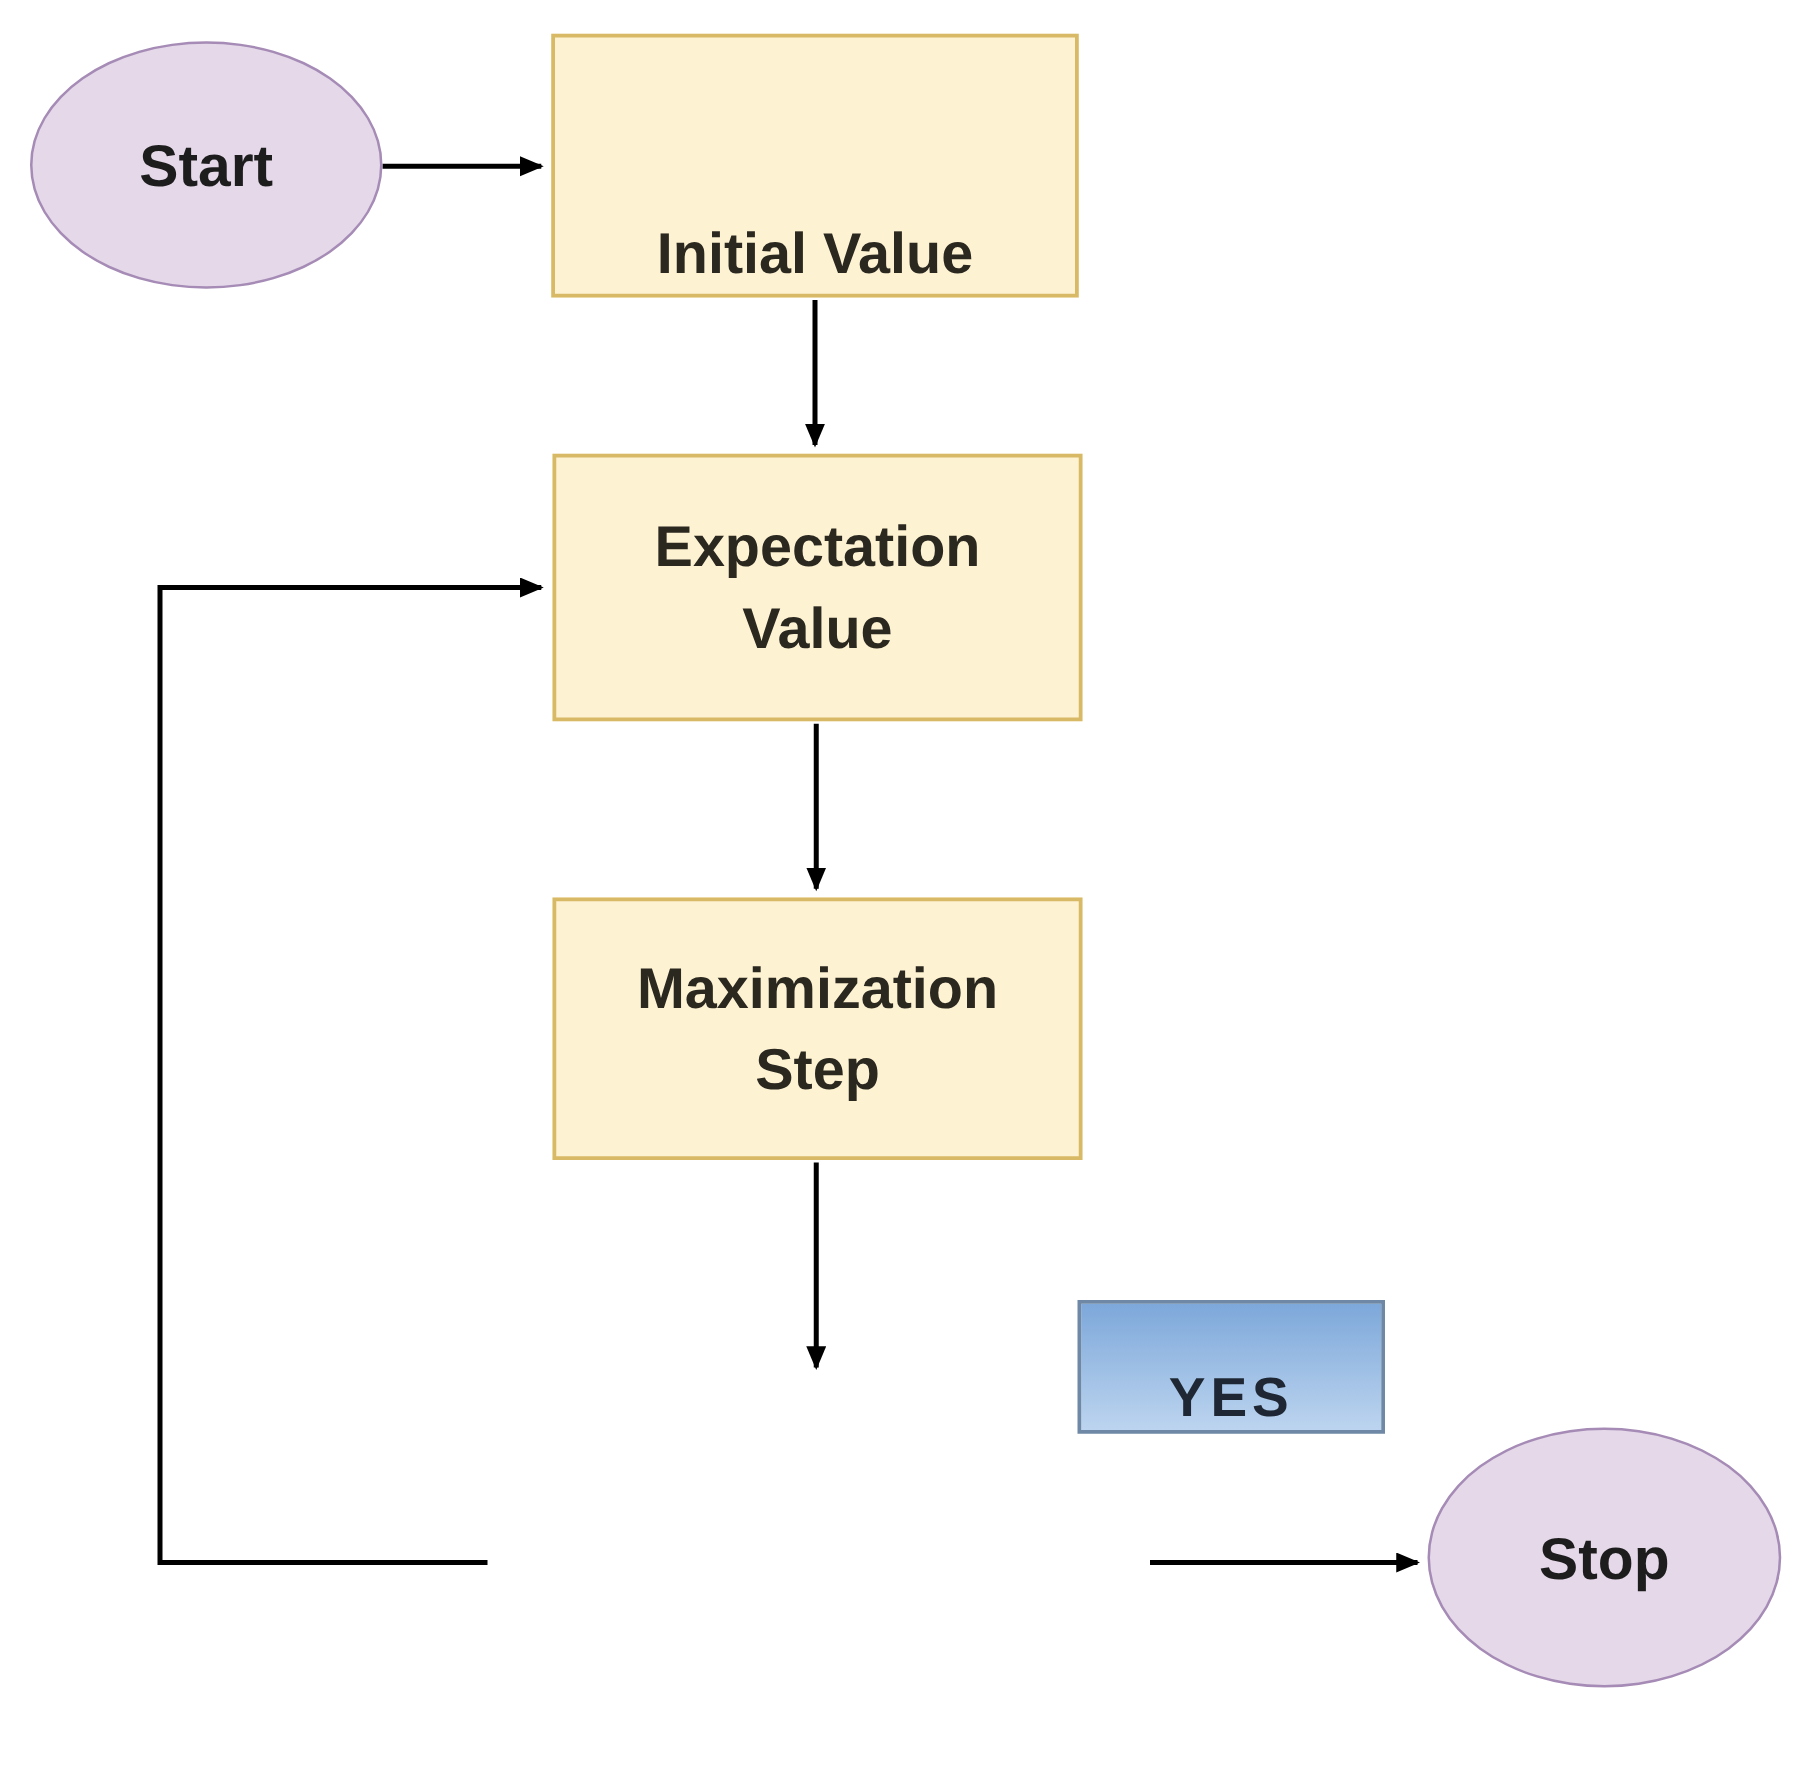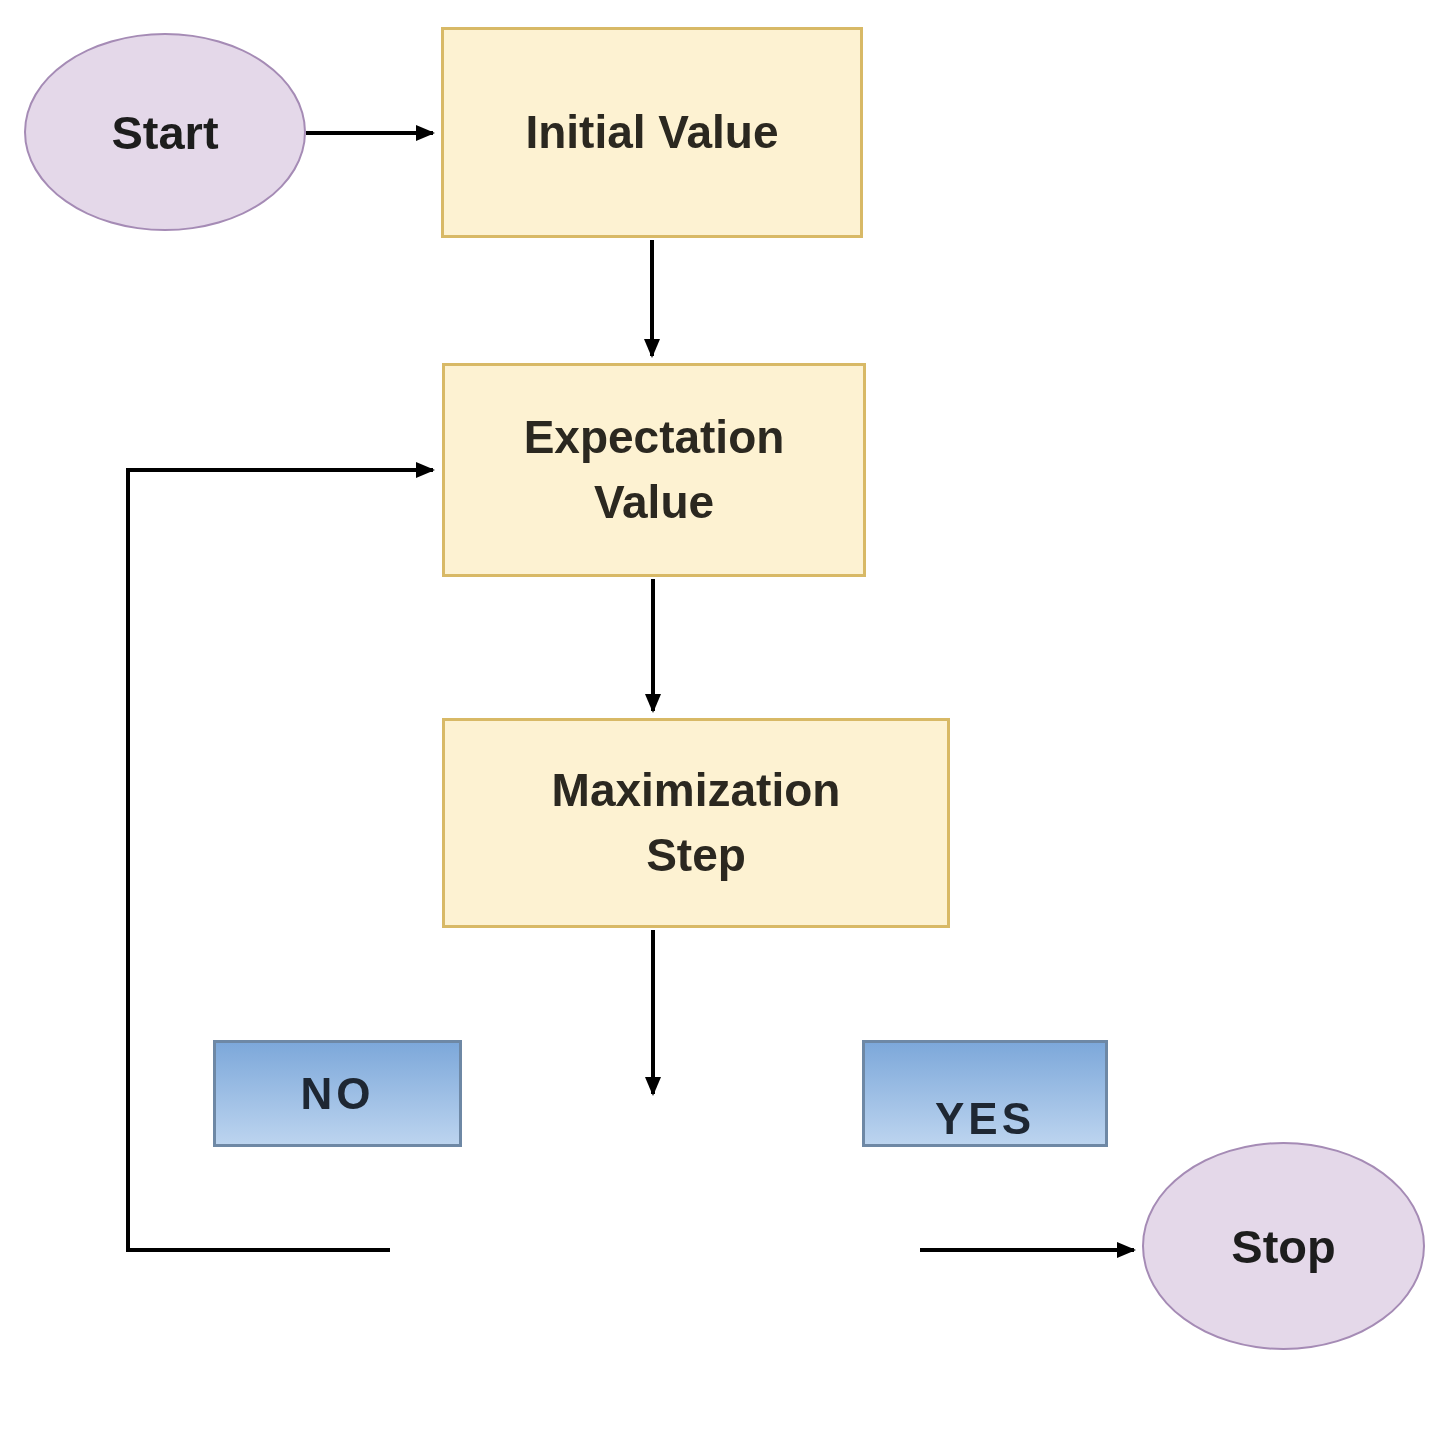--- a/index.html
+++ b/index.html
@@ -61,23 +61,23 @@
     width: 100%;
     height: 100%;
     display: flex;
     align-items: center;
     justify-content: center;
     font-weight: bold;
     color: var(--node-text, #161d16);
     font-size: 48px;
   }
   #start-node   { left: 24px;  top: 33px;   width: 282px; height: 198px; }
-  #initial-node { left: 441px; top: 27px;   width: 422px; height: 211px; }
+  #initial-node { left: 441px; top: 27px;   width: 422px; height: 211px; align-items: flex-end; }
   #expect-node  { left: 442px; top: 363px;  width: 424px; height: 214px; }
-  #maximize-node{ left: 442px; top: 718px;  width: 508px; height: 210px; }
+  #maximize-node{ left: 442px; top: 718px;  width: 424px; height: 210px; }
   #no-node      { left: 213px; top: 1040px; width: 249px; height: 107px; }
   #yes-node     { left: 862px; top: 1040px; width: 246px; height: 107px; align-items: flex-end; }
   #stop-node    { left: 1142px;top: 1142px; width: 283px; height: 208px; }
   .edges {
     position: absolute;
     left: 0; top: 0;
     width: 1448px;
     height: 1429px;
     pointer-events: none;
   }
@@ -113,23 +113,20 @@
   <div class="node process" id="expect-node">
     <span>Expectation
 Value</span>
   </div>
 
   <div class="node process" id="maximize-node">
     <span>Maximization
 Step</span>
   </div>
 
-  <div class="node branch" id="no-node">
-    <span>NO</span>
-  </div>
 
   <div class="node branch" id="yes-node">
     <span>YES</span>
   </div>
 
   <div class="node terminal" id="stop-node">
     <span>Stop</span>
   </div>
 
 </div>

